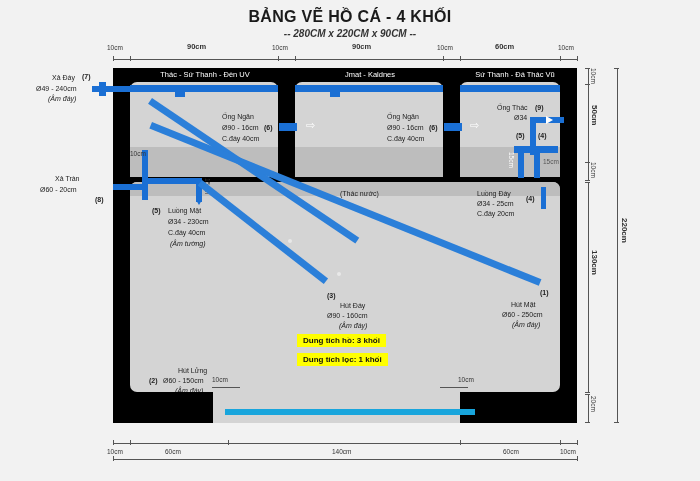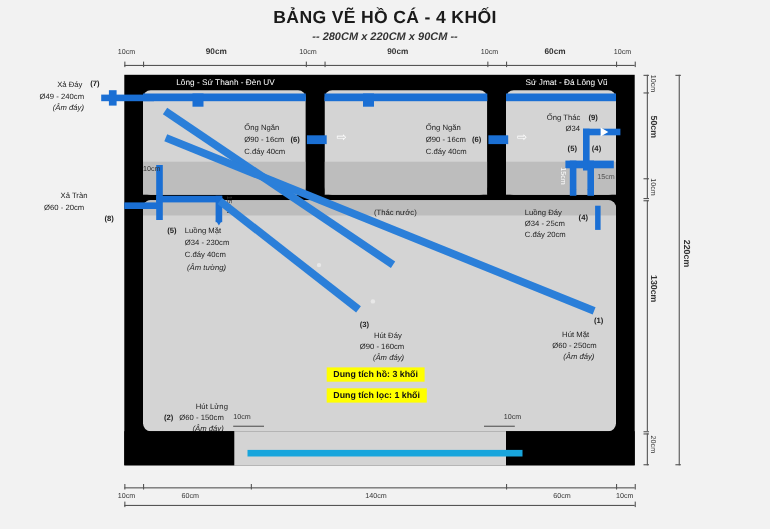--- a/index.html
+++ b/index.html
@@ -100,22 +100,23 @@
   <div class="dim" style="left:107px; top:44px;">10cm</div>
   <div class="dim b" style="left:187px; top:42px;">90cm</div>
   <div class="dim" style="left:272px; top:44px;">10cm</div>
   <div class="dim b" style="left:352px; top:42px;">90cm</div>
   <div class="dim" style="left:437px; top:44px;">10cm</div>
   <div class="dim b" style="left:495px; top:42px;">60cm</div>
   <div class="dim" style="left:558px; top:44px;">10cm</div>
 
   <div class="tank-outer"></div>
 
-  <div class="lbl c" style="left:130px; top:70px; width:150px; color:#fff; font-size:7.5px;">Lông - Sứ Thanh - Đèn UV</div>
-  <div class="lbl c" style="left:455px; top:70px; width:120px; color:#fff; font-size:7.5px;">Sứ Jmat - Đá Lông Vũ</div>
+  <div class="lbl c" style="left:130px; top:70px; width:150px; color:#fff; font-size:7.5px;">Thác - Sứ Thanh - Đèn UV</div>
+  <div class="lbl c" style="left:300px; top:70px; width:140px; color:#fff; font-size:7.5px;">Jmat - Kaldnes</div>
+  <div class="lbl c" style="left:455px; top:70px; width:120px; color:#fff; font-size:7.5px;">Sứ Thanh - Đá Thác Vũ</div>
 
   <div class="chamber" style="left:130px; top:82px; width:148px; height:95px;"></div>
   <div class="chamber" style="left:295px; top:82px; width:148px; height:95px;"></div>
   <div class="chamber" style="left:460px; top:82px; width:100px; height:95px;"></div>
 
   <div class="water-band" style="left:130px; top:147px; width:148px; height:30px;"></div>
   <div class="water-band" style="left:295px; top:147px; width:148px; height:30px;"></div>
   <div class="water-band" style="left:460px; top:147px; width:100px; height:30px;"></div>
 
   <div class="chamber" style="left:130px; top:182px; width:430px; height:210px;"></div>

